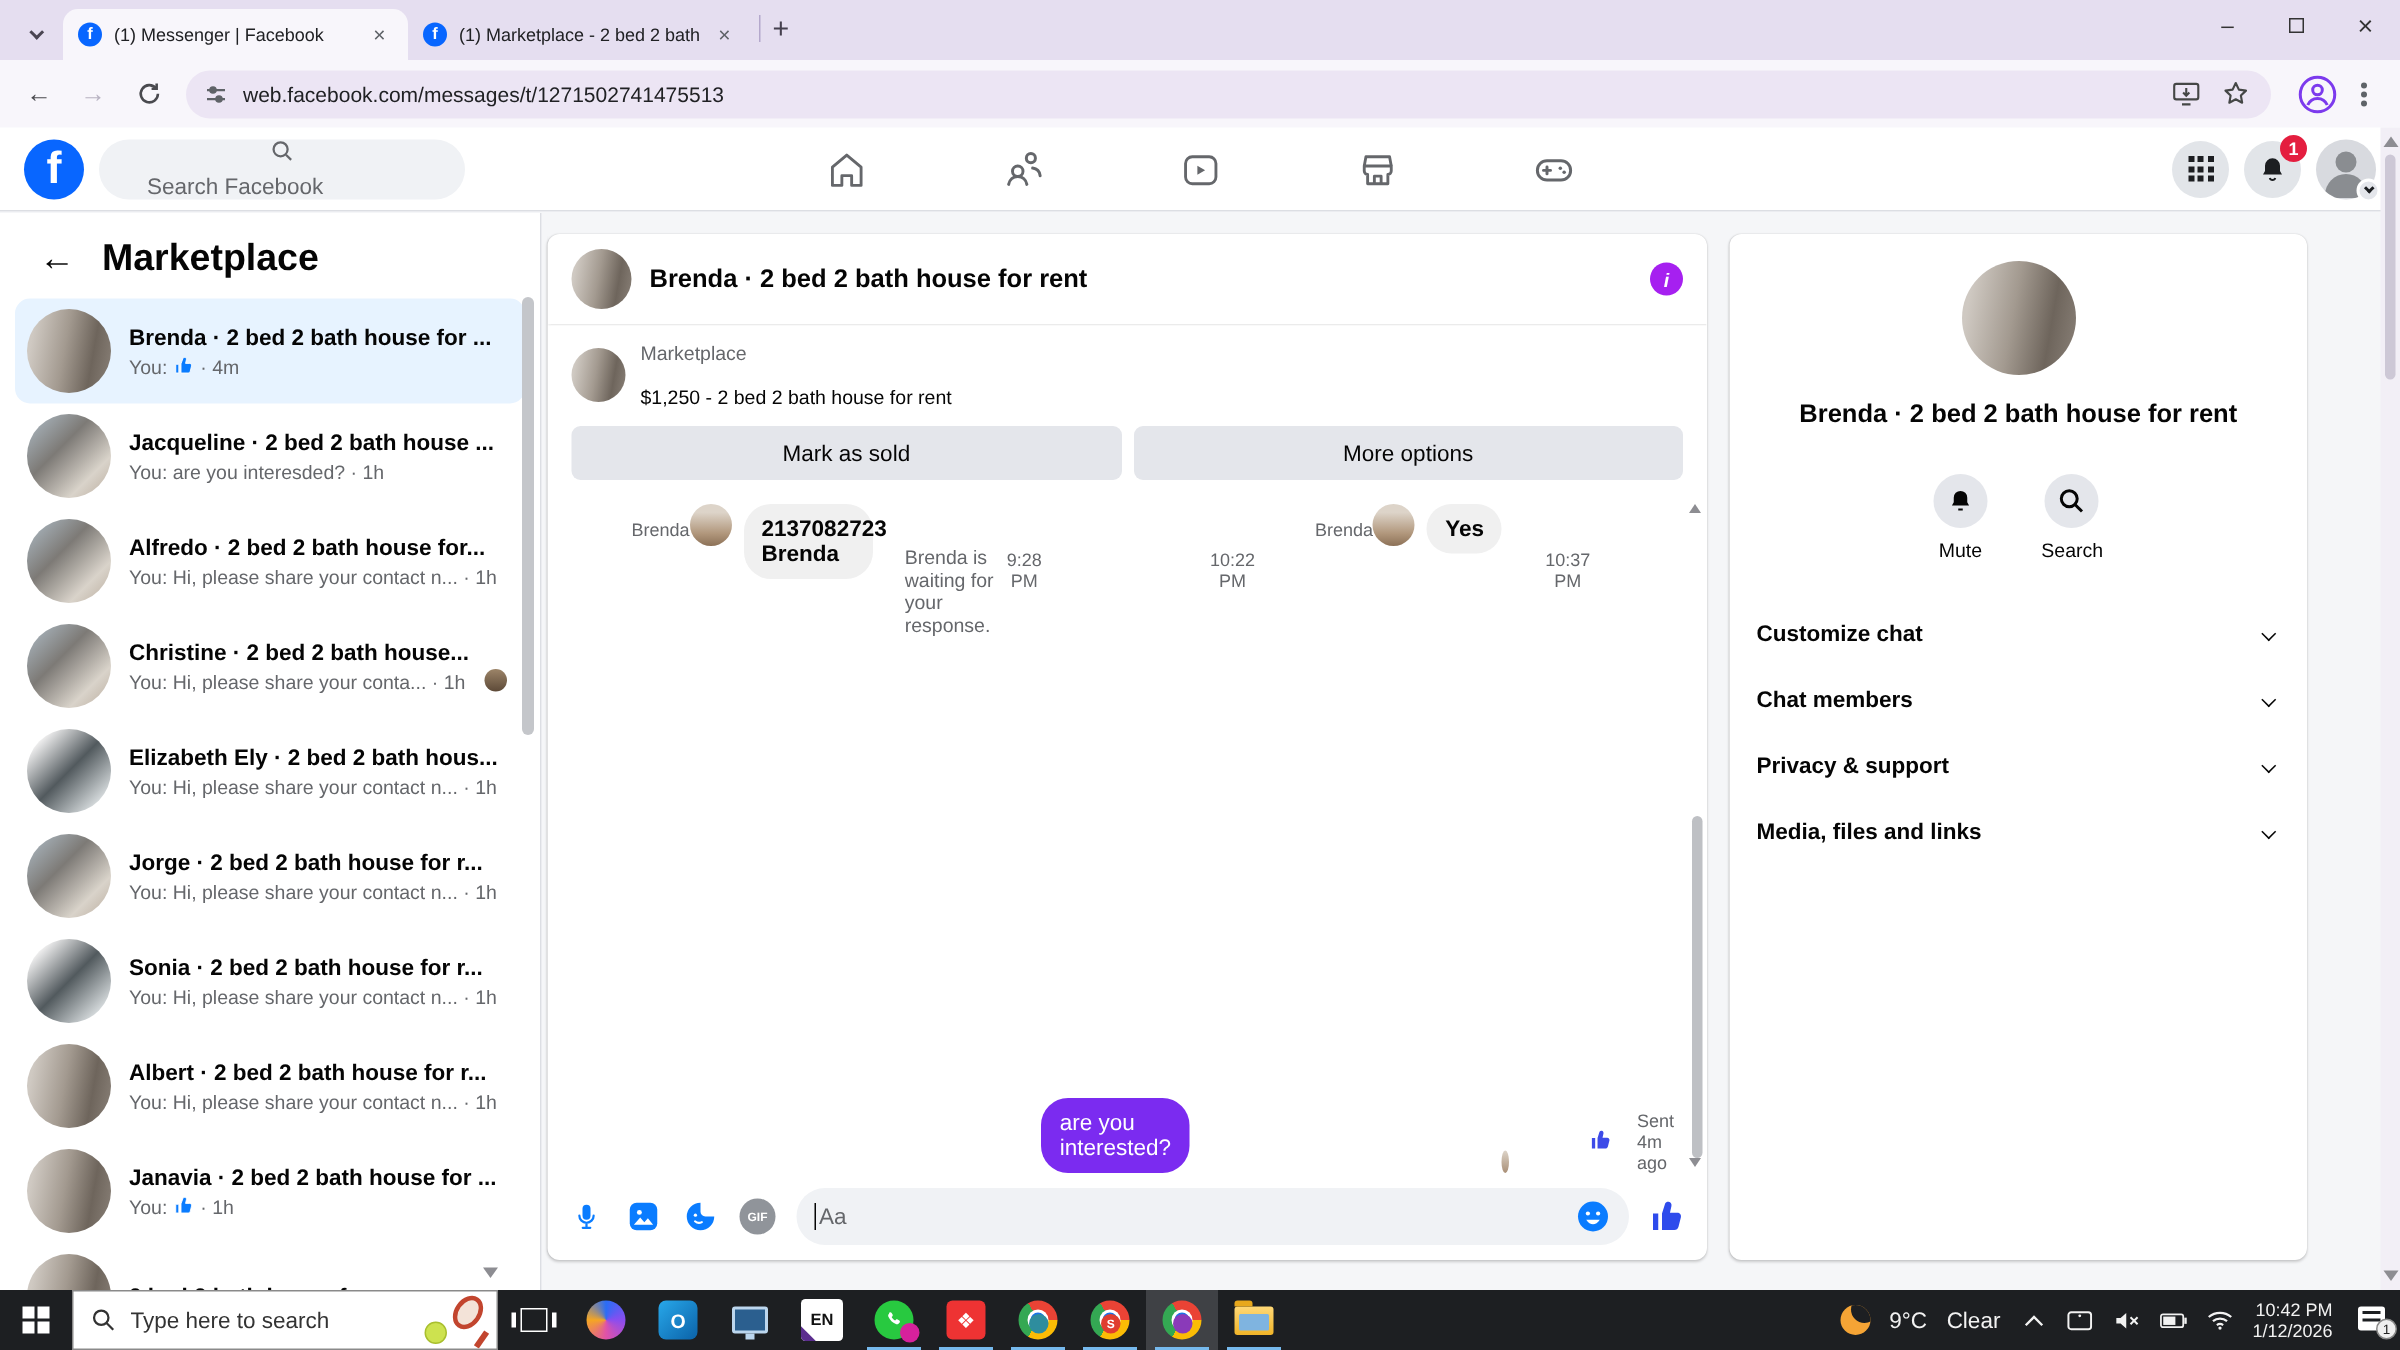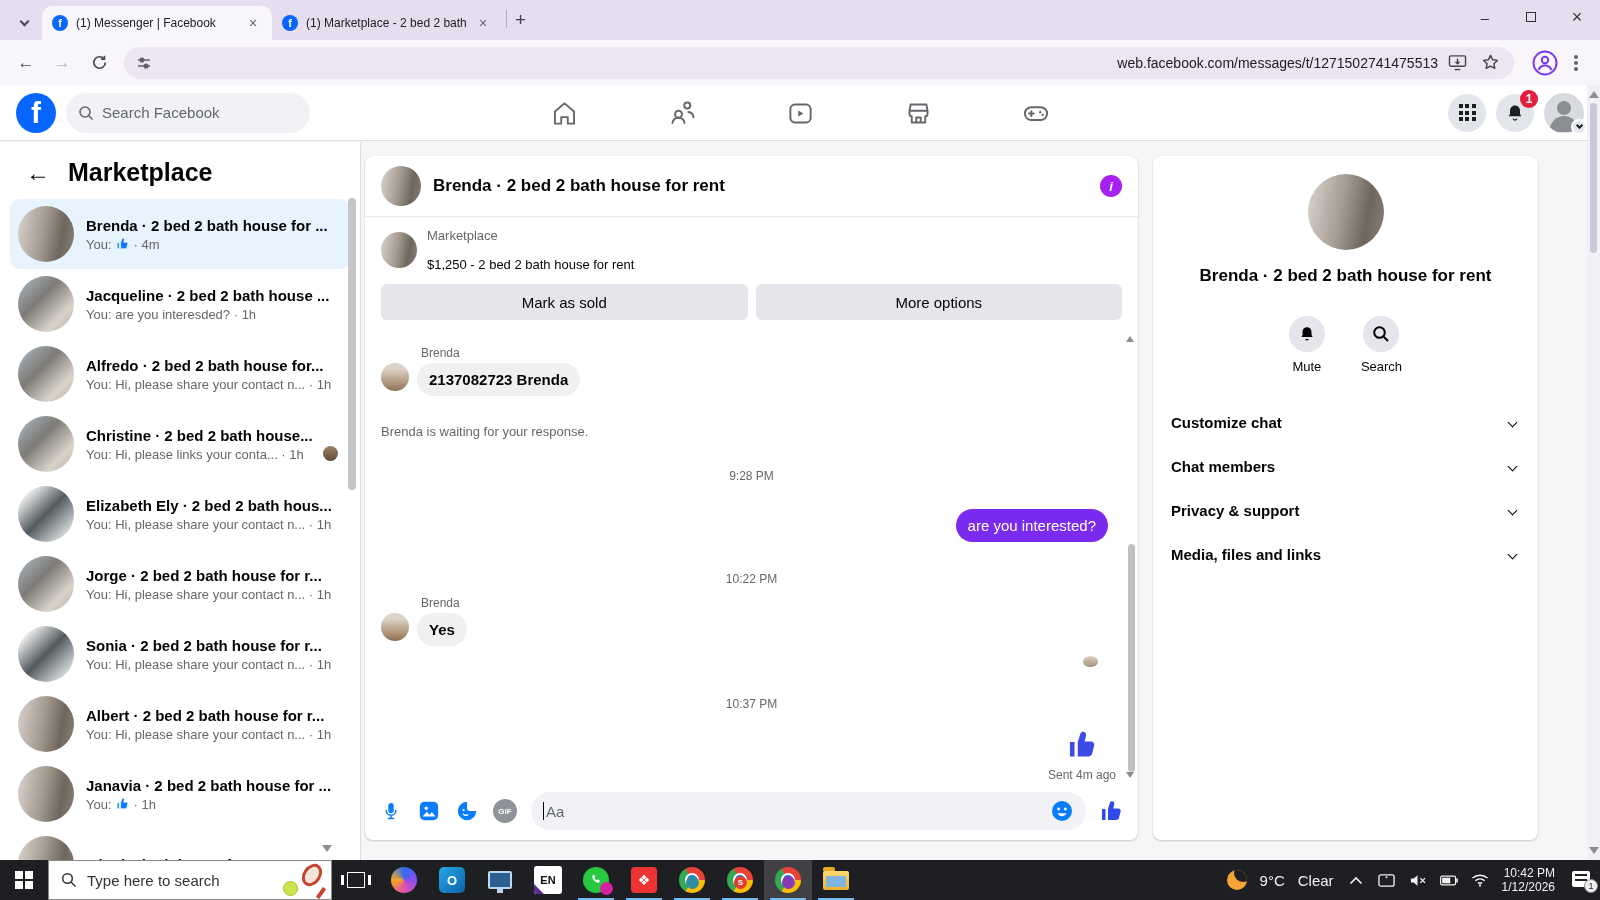--- a/index.html
+++ b/index.html
@@ -18,29 +18,29 @@
   .tab-divider { width:1px; height:18px; background:#b4a8cc; margin:0 4px 12px 4px; }
   .newtab { font-size:19px; color:#45404e; margin:0 8px 9px 4px; }
   .win-controls { position:absolute; right:0; top:0; height:34px; display:flex; }
   .wbtn { width:46px; height:34px; display:flex; align-items:center; justify-content:center; color:#333; font-size:15px; }
   .restore-glyph { width:10px; height:10px; border:1.4px solid #333; }
 
   .toolbar { height:45px; background:#f8f6fb; display:flex; align-items:center; padding:0 10px; gap:4px; }
   .tbtn { width:32px; height:32px; display:flex; align-items:center; justify-content:center; font-size:17px; color:#4a4a4f; }
   .tbtn.disabled { color:#b8b3c2; }
   .url-pill { flex:1; height:32px; margin:0 6px; background:#ece5f4; border-radius:16px; display:flex; align-items:center; padding:0 12px; gap:10px; }
-  .url-text { font-size:14px; color:#202124; flex:1;text-align:right; }
+  .url-text { font-size:14px; color:#202124; flex:1; }
   .pill-right { display:flex; align-items:center; gap:14px; margin-right:2px; }
   .profile-btn { width:26px; height:26px; display:flex; align-items:center; justify-content:center; margin:0 8px; }
   .kebab { width:4px; height:4px; border-radius:50%; background:#5f6368; box-shadow:0 -6px 0 #5f6368, 0 6px 0 #5f6368; margin:0 12px 0 4px; }
 
   
   .fbheader { height:56px; background:#fff; border-bottom:1px solid #dcdee3; display:flex; align-items:center; position:relative; padding:0 16px; }
   .fb-logo { width:40px; height:40px; border-radius:50%; background:#0866ff; color:#fff; font-size:30px; font-weight:bold; display:flex; align-items:center; justify-content:center; flex:none; }
-  .fb-search { width:244px; height:40px; background:#f0f2f5; border-radius:20px; display:flex; align-items:center; padding:0 12px; gap:8px; margin-left:10px; }
+  .fb-search { width:244px; height:40px; background:#f0f2f5; border-radius:20px; display:flex; align-items:center; padding:0 12px; gap:8px; margin-left:10px;flex-direction:column; }
   .fb-search input { border:none; outline:none; background:transparent; font-size:15px; color:#050505; width:180px; }
   .fb-search input::placeholder { color:#65676b; }
   .fb-nav { position:absolute; left:50%; transform:translateX(-50%); top:0; height:56px; display:flex; align-items:center; gap:90px; }
   .fb-nav .nav-item { width:28px; height:28px; display:flex; align-items:center; justify-content:center; }
   .fb-right { margin-left:auto; display:flex; align-items:center; gap:10px; }
   .circle-btn { width:38px; height:38px; border-radius:50%; background:#e2e5e9; display:flex; align-items:center; justify-content:center; position:relative; }
   .menu-grid { display:grid; grid-template-columns:repeat(3,4px); grid-template-rows:repeat(3,4px); gap:2.5px; }
   .menu-grid i { background:#1c1e21; }
   .red-badge { position:absolute; top:-4px; right:-4px; min-width:18px; height:18px; border-radius:9px; background:#e41e3f; color:#fff; font-size:12px; font-weight:bold; display:flex; align-items:center; justify-content:center; padding:0 4px; }
   .hdr-avatar { width:40px; height:40px; border-radius:50%; background:#d8dadf; position:relative; overflow:visible; }
@@ -82,21 +82,21 @@
   .av40 { width:40px; height:40px; border-radius:50%; flex:none; }
   .chat-title { font-size:17px; font-weight:700; color:#050505; }
   .info-btn { margin-left:auto; width:22px; height:22px; border-radius:50%; background:#a620f0; color:#fff; font-size:13px; font-weight:bold; display:flex; align-items:center; justify-content:center; font-style:italic; }
   .mkt { padding:12px 16px 12px; flex:none; }
   .mkt-row { display:flex; align-items:center; gap:10px; }
   .av36 { width:36px; height:36px; border-radius:50%; flex:none; }
   .mkt-label { font-size:13px; color:#65676b; }
   .mkt-listing { font-size:13px; color:#050505; margin-top:14px; }
   .mkt-btns { display:flex; gap:8px; margin-top:12px; }
   .gbtn { flex:1; height:36px; background:#e4e6eb; border:none; border-radius:6px; font-size:15px; color:#050505; font-family:inherit; }
-  .msgs { flex:1; position:relative; display:flex; flex-direction:column; padding:4px 16px 0; overflow:hidden; }
+  .msgs { flex:1; position:relative; display:flex; flex-direction:row; padding:4px 16px 0; overflow:hidden; }
   .msg-label { font-size:12px; color:#65676b; margin:10px 0 3px 40px; }
   .msg-row { display:flex; align-items:flex-start; gap:8px;font-weight:bold; }
   .av28 { width:28px; height:28px; border-radius:50%; flex:none; }
   .bubble-in { background:#f0f0f0; color:#050505; font-size:15px; padding:8px 12px; border-radius:18px; max-width:60%; }
   .bubble-out { align-self:flex-end; background:#7b2bf0; color:#fff; font-size:15px; padding:8px 12px; border-radius:18px; margin:26px 14px 0 0; }
   .msg-system { text-align:left; font-size:13px; color:#65676b; margin-top:28px; }
   .msg-ts { text-align:center; font-size:12px; color:#65676b; font-weight:500; margin-top:30px; }
   .seen-small { align-self:flex-end; width:15px; height:15px; border-radius:50%; margin:10px 24px 0 0; background:linear-gradient(180deg,#ddd4c9,#a98f76); }
   .big-thumb { align-self:flex-end; margin:18px 16px 0 0; }
   .sent-status { align-self:flex-end; font-size:12px; color:#65676b; margin:8px 6px 0 0; }
@@ -355,21 +355,21 @@
         <div class="stxt">
           <div class="stitle">Alfredo · 2 bed 2 bath house for...</div>
           <div class="sprev">You: Hi, please share your contact n... · 1h</div>
         </div>
       </div>
 
       <div class="srow">
         <span class="av av-bed"></span>
         <div class="stxt">
           <div class="stitle">Christine · 2 bed 2 bath house...</div>
-          <div class="sprev">You: Hi, please links your conta... · 1h</div>
+          <div class="sprev">You: Hi, please share your conta... · 1h</div>
         </div>
         <span class="seen-av"></span>
       </div>
 
       <div class="srow">
         <span class="av av-bath"></span>
         <div class="stxt">
           <div class="stitle">Elizabeth Ely · 2 bed 2 bath hous...</div>
           <div class="sprev">You: Hi, please share your contact n... · 1h</div>
         </div>

